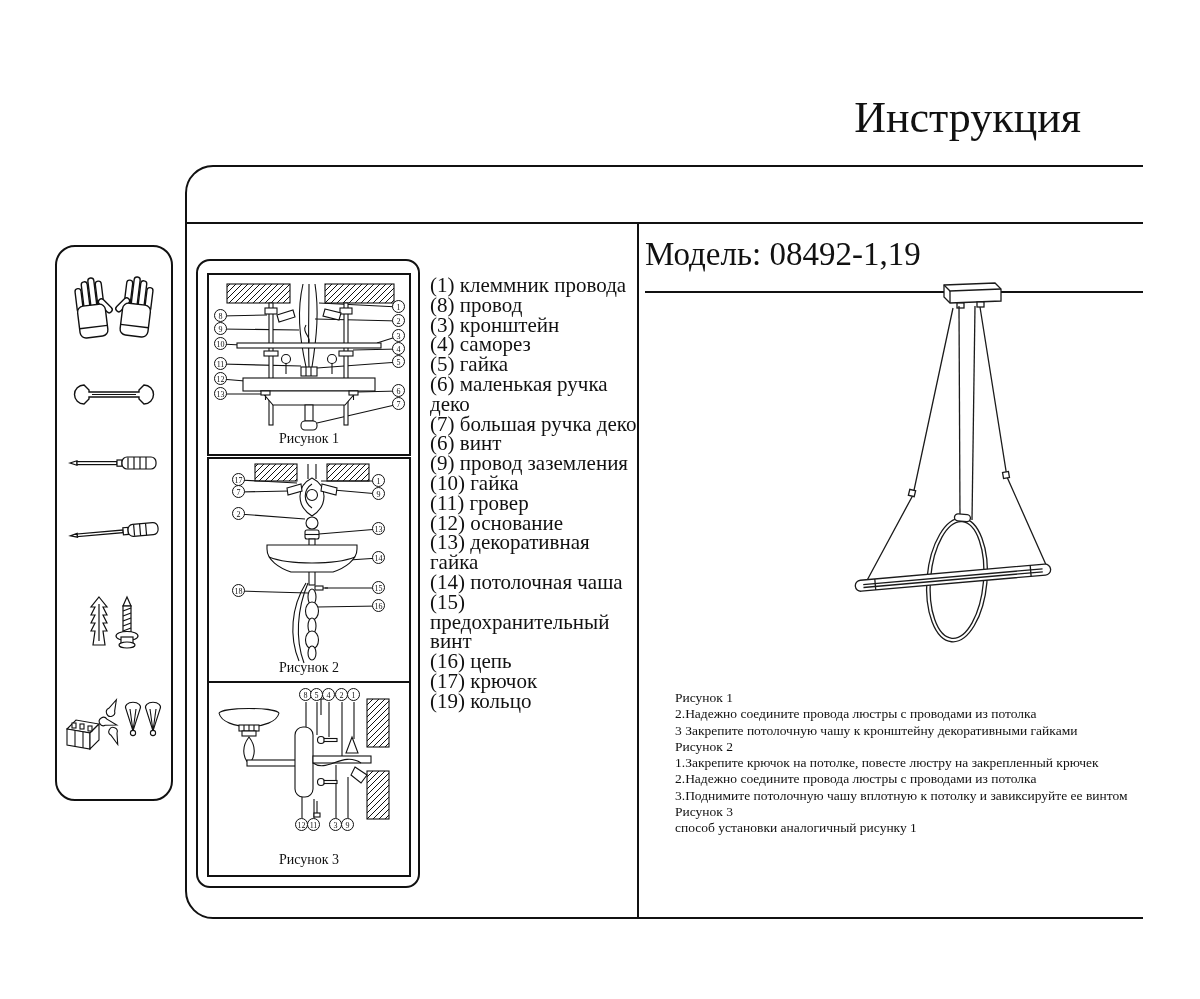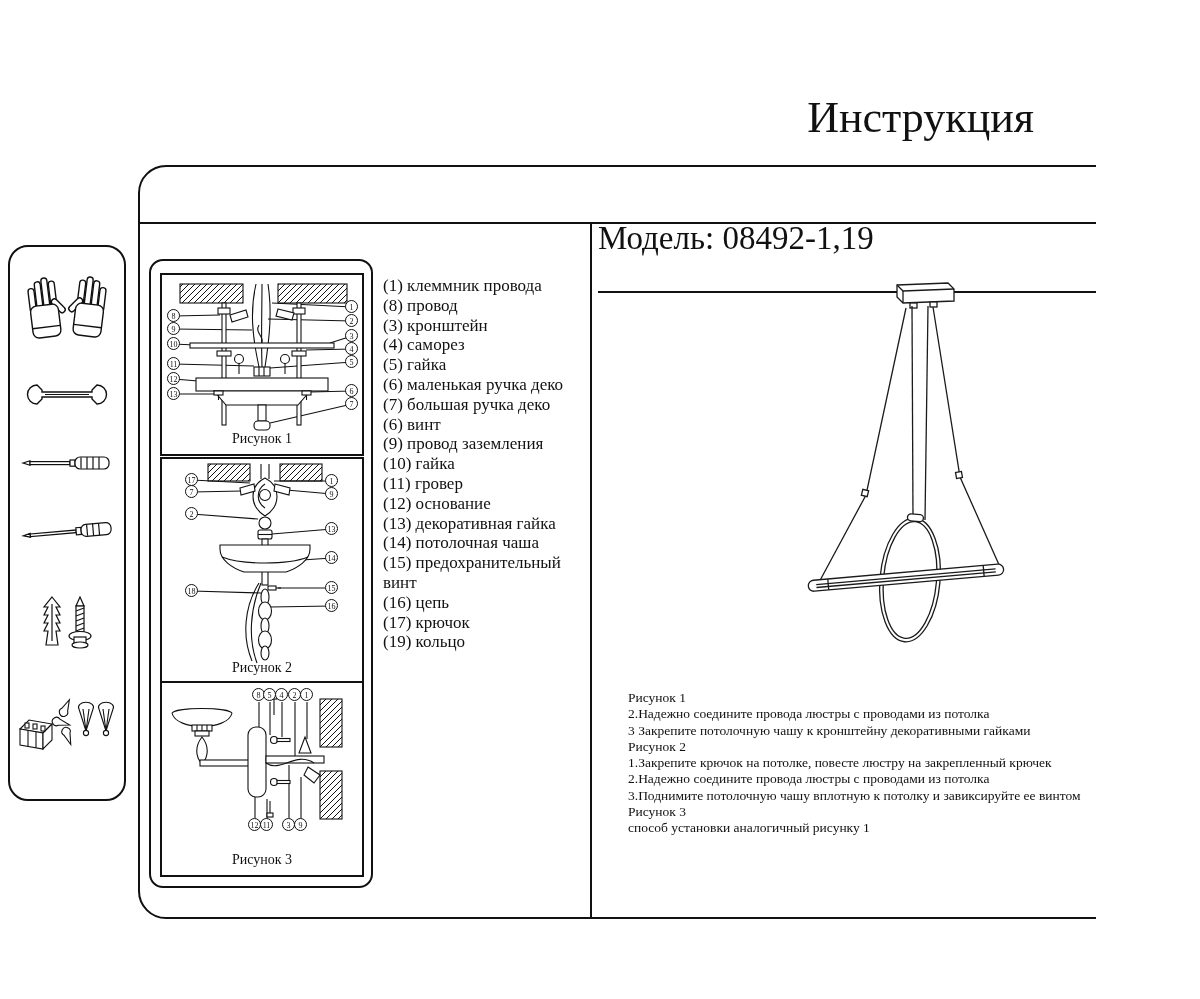--- a/index.html
+++ b/index.html
@@ -1,17 +1,17 @@
 <!DOCTYPE html>
 <html><head>
 <meta charset="utf-8">
 <style>
   html,body { margin:0; padding:0; background:#fff; }
   #page { position:relative; width:1096px; height:999px; background:#fff;
-          font-family:"Liberation Serif", serif; color:#111; overflow:hidden; }
+          font-family:"Liberation Serif", serif; color:#111; overflow:hidden;margin-left:47px; }
 
   .title { position:absolute; top:92px; right:62px; font-size:44px; white-space:nowrap; }
 
   .frame { position:absolute; left:138px; top:165px; width:1045px; height:750px;
            border:2px solid #111; border-radius:28px; }
   .frame-strip { position:absolute; left:0; right:0; top:55px; border-top:2px solid #111; }
   .divider-v { position:absolute; left:450px; top:56px; bottom:0; border-left:2px solid #111; }
 
   .sidebar { position:absolute; left:8px; top:245px; width:114px; height:552px;
              border:2px solid #111; border-radius:20px; }
@@ -20,24 +20,24 @@
   .fig-panel { position:absolute; left:149px; top:259px; width:220px; height:625px;
                border:2px solid #111; border-radius:14px; }
   .fig-box { position:absolute; left:9px; width:200px; border:2px solid #111; background:#fff; }
   .fig-box svg { position:absolute; left:0; top:0; }
   .fig-label { position:absolute; bottom:7px; left:0; width:100%; text-align:center;
                font-size:14px; }
   .co { position:absolute; width:13px; height:13px; border:1px solid #111; border-radius:50%;
         background:#fff; font-size:8px; line-height:13px; text-align:center; box-sizing:border-box; }
 
   .parts { position:absolute; left:383px; top:276px; width:212px;
-           font-size:17px; line-height:19.8px; }
+           font-size:21px; line-height:19.8px; }
   .parts div { white-space:pre-line; }
 
-  .model { position:absolute; left:598px; top:220px; font-size:33px; white-space:nowrap;text-align:center; }
+  .model { position:absolute; left:598px; top:236px; font-size:33px; white-space:nowrap;text-align:center; }
   .model-rule { position:absolute; left:598px; top:291px; width:552px; border-top:2px solid #111; }
 
   .product { position:absolute; left:760px; top:280px; }
 
   .instructions { position:absolute; left:628px; top:690px; width:560px;
                   font-size:13.5px; line-height:16.3px; }
   .instructions div { white-space:nowrap; }
 </style>
 </head>
 <body>

